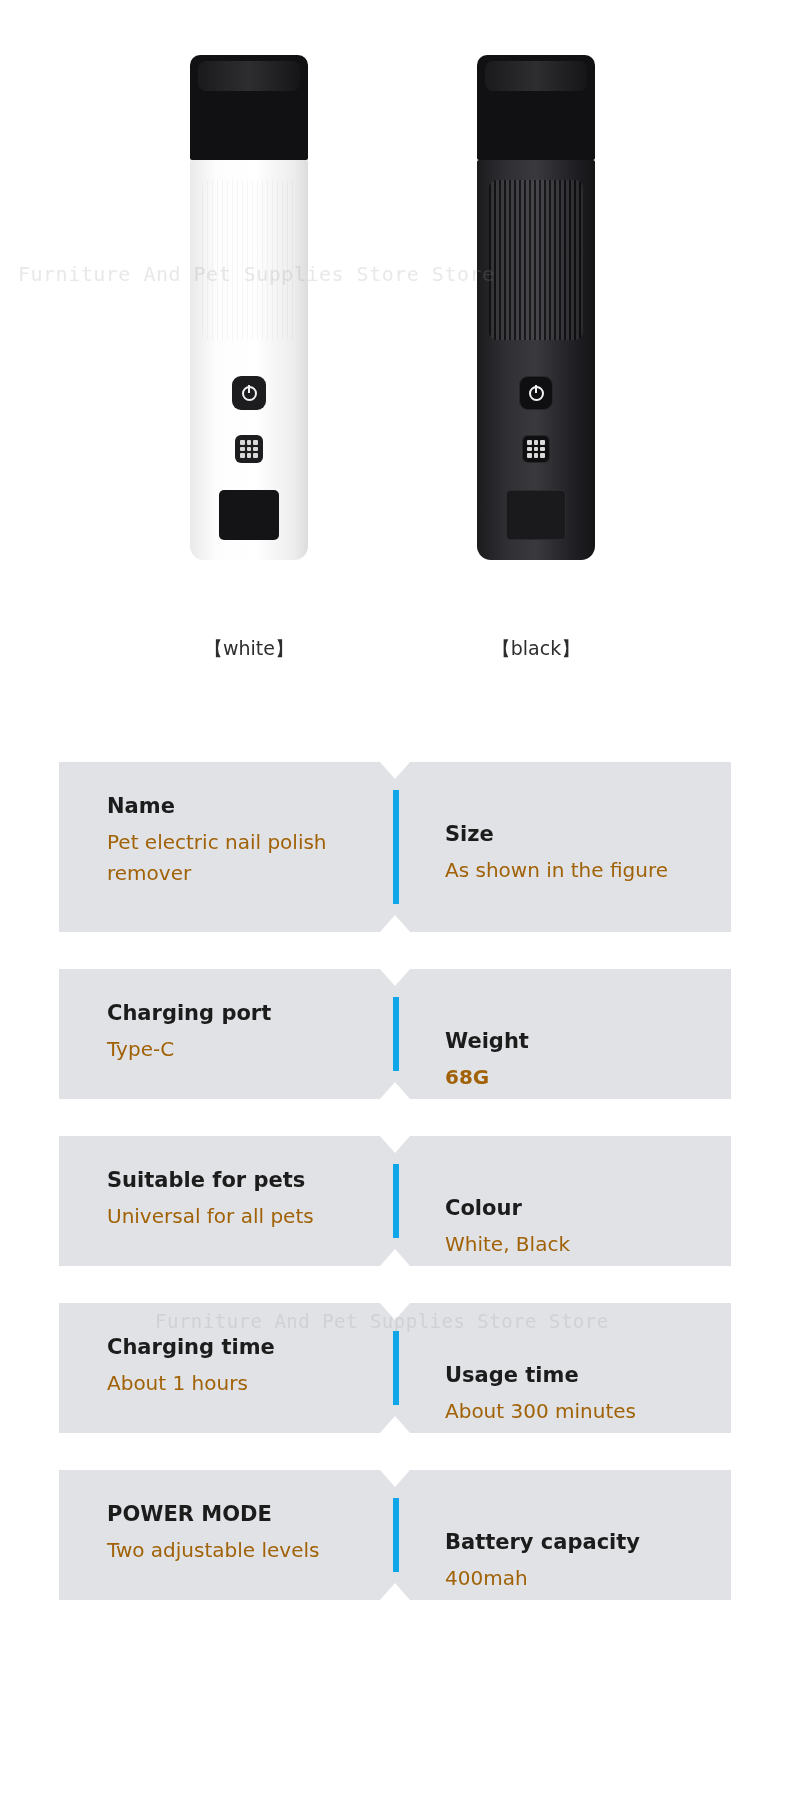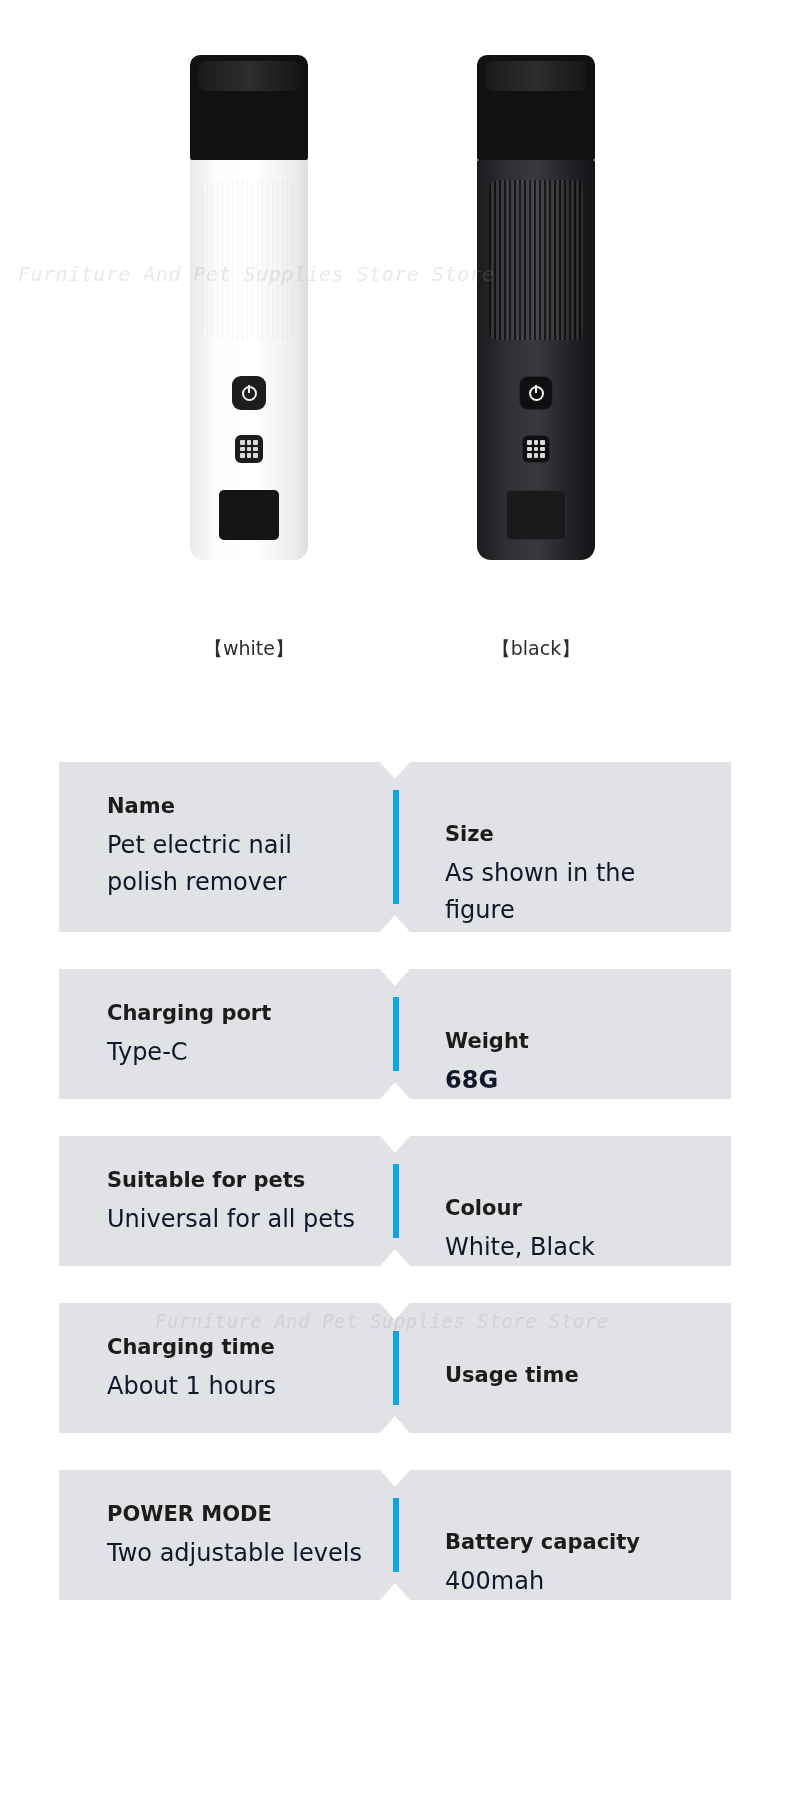--- a/index.html
+++ b/index.html
@@ -165,21 +165,20 @@
   .caption-black { left: 436px; }
 
   
   .watermark {
     position: absolute;
     color: rgba(150,150,150,0.22);
     font-family: "DejaVu Sans Mono", monospace;
     letter-spacing: 0.5px;
     white-space: nowrap;
     pointer-events: none;
-    font-style: italic;
   }
   .wm-top { left: 18px; top: 262px; font-size: 20px; }
   .wm-mid { left: 155px; top: 1310px; font-size: 19px; }
 
   
   .spec-list {
     position: absolute;
     left: 0; top: 762px;
     width: 790px;
   }
@@ -225,22 +224,22 @@
     margin: 28px 0;
   }
   .spec-title {
     font-size: 21px;
     font-weight: bold;
     color: #1c1c1c;
     margin-bottom: 9px;
     font-family: "DejaVu Sans", sans-serif;
   }
   .spec-value {
-    font-size: 24px;
-    color: #0f172a;
+    font-size: 20px;
+    color: #a16207;
     line-height: 1.55;
     max-width: 260px;
     font-family: "DejaVu Sans", sans-serif;
   }
   .spec-value.bold { font-weight: bold; }
 </style>
 </head>
 <body>
 
 <div class="product-area">
@@ -330,20 +329,21 @@
     </div>
   </div>
 
   <div class="spec-row normal">
     <div class="spec-cell">
       <div class="spec-title">Charging time</div>
       <div class="spec-value">About 1 hours</div>
     </div>
     <div class="spec-cell right">
       <div class="spec-title">Usage time</div>
+      <div class="spec-value">About 300 minutes</div>
     </div>
   </div>
 
   <div class="spec-row normal">
     <div class="spec-cell">
       <div class="spec-title">POWER MODE</div>
       <div class="spec-value">Two adjustable levels</div>
     </div>
     <div class="spec-cell right">
       <div class="spec-title">Battery capacity</div>

